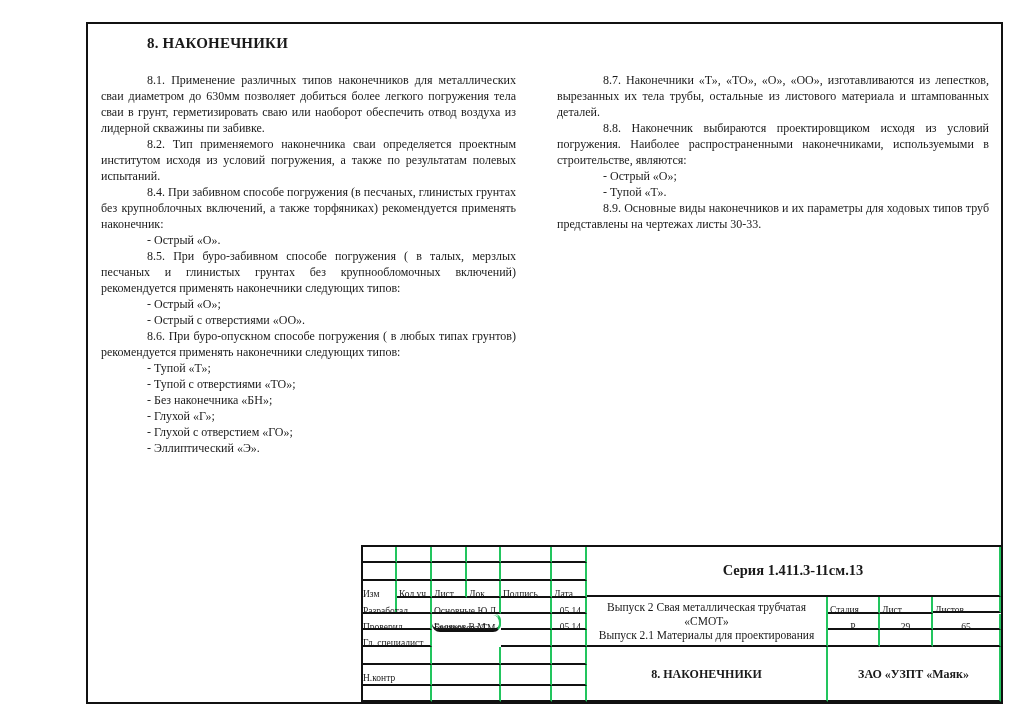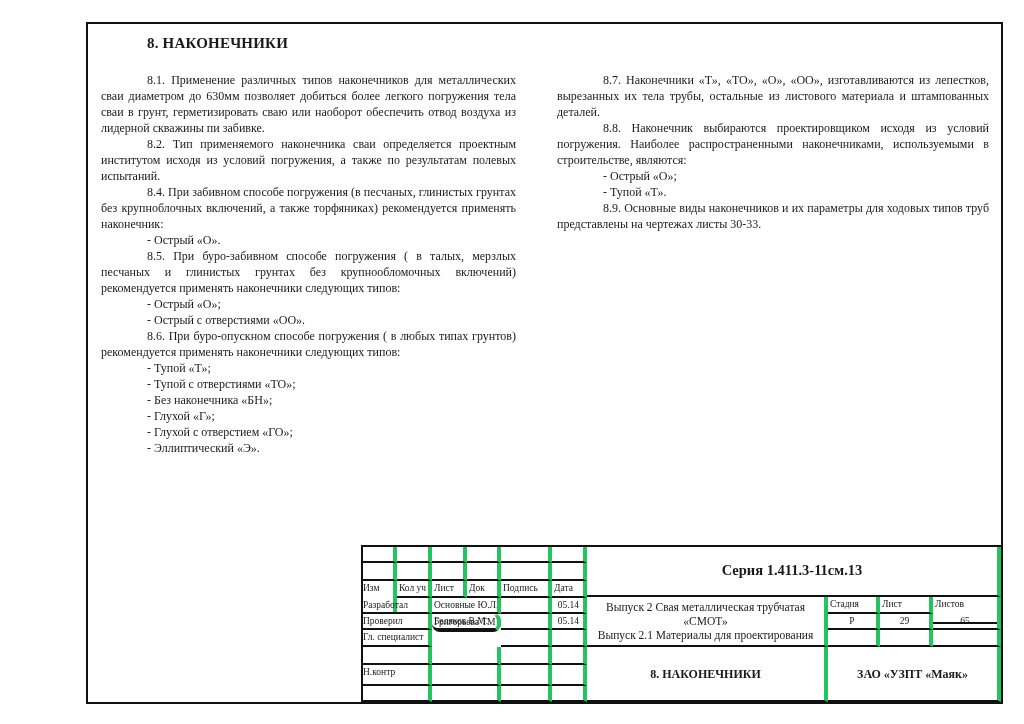--- a/index.html
+++ b/index.html
@@ -9,22 +9,22 @@
            border: 2px solid #111; box-sizing: content-box; }
   .heading { position: absolute; left: 147px; top: 35px; font-weight: bold; font-size: 15px; letter-spacing: 0.2px; }
   .col { position: absolute; font-size: 12px; line-height: 16px; text-align: justify; }
   .col-left { left: 101px; top: 72px; width: 415px; }
   .col-right { left: 557px; top: 72px; width: 432px; }
   .col p { margin: 0; text-indent: 46px; }
   .col p.item { text-indent: 46px; text-align: left; }
 
   
   .stamp { position: absolute; left: 361px; top: 545px; width: 640px; height: 157px; }
-  .cell { position: absolute; box-sizing: border-box; border-right: 4px solid #22c55e; border-bottom: 2px solid #111;
-          font-size: 9.5px; line-height: 14px; padding: 0 2px; white-space: nowrap; overflow: hidden; }
+  .cell { position: absolute; box-sizing: border-box; border-right: 2px solid #22c55e; border-bottom: 2px solid #111;
+          font-size: 9.5px; line-height: 14px; padding: 6px 2px; white-space: nowrap; overflow: hidden; }
   .cell.r { text-align: right; padding-right: 4px; }
   .cell.c { text-align: center; }
   .stamp-border { position: absolute; left: 0; top: 0; width: 640px; height: 157px; border-left: 2px solid #111;
                   border-top: 2px solid #111; box-sizing: border-box; pointer-events: none; }
   .series { font-weight: bold; font-size: 14.5px; display: flex; align-items: center; justify-content: center; }
   .desc { font-size: 11.5px; line-height: 14px; text-align: center; white-space: normal; padding-top: 3px; }
   .section { font-weight: bold; font-size: 12px; display: flex; align-items: center; justify-content: center; }
 </style>
 </head>
 <body>
@@ -107,21 +107,21 @@
     <div id="sign-rows"></div>
 
   <div class="cell series" style="left:226px;top:0;width:414px;height:52px">Серия 1.411.3-11см.13</div>
   <div class="cell desc" style="left:226px;top:52px;width:241px;height:50px">
     <div>Выпуск 2  Свая металлическая трубчатая</div>
     <div>«СМОТ»</div>
     <div>Выпуск 2.1 Материалы для проектирования</div>
   </div>
   <div class="cell" style="left:467px;top:52px;width:52px;height:17px">Стадия</div>
   <div class="cell" style="left:519px;top:52px;width:53px;height:17px">Лист</div>
-  <div class="cell" style="left:572px;top:52px;width:68px;height:27px">Листов</div>
+  <div class="cell" style="left:572px;top:52px;width:68px;height:16px">Листов</div>
   <div class="cell c" style="left:467px;top:69px;width:52px;height:16px">Р</div>
   <div class="cell c" style="left:519px;top:69px;width:53px;height:16px">29</div>
   <div class="cell c" style="left:572px;top:69px;width:68px;height:16px">65</div>
   <div class="cell" style="left:467px;top:85px;width:52px;height:17px"></div>
   <div class="cell" style="left:519px;top:85px;width:53px;height:17px"></div>
   <div class="cell" style="left:572px;top:85px;width:68px;height:17px"></div>
 
   <div class="cell section" style="left:226px;top:102px;width:241px;height:55px">8. НАКОНЕЧНИКИ</div>
   <div class="cell section" style="left:467px;top:102px;width:173px;height:55px">ЗАО «УЗПТ «Маяк»</div>
 

